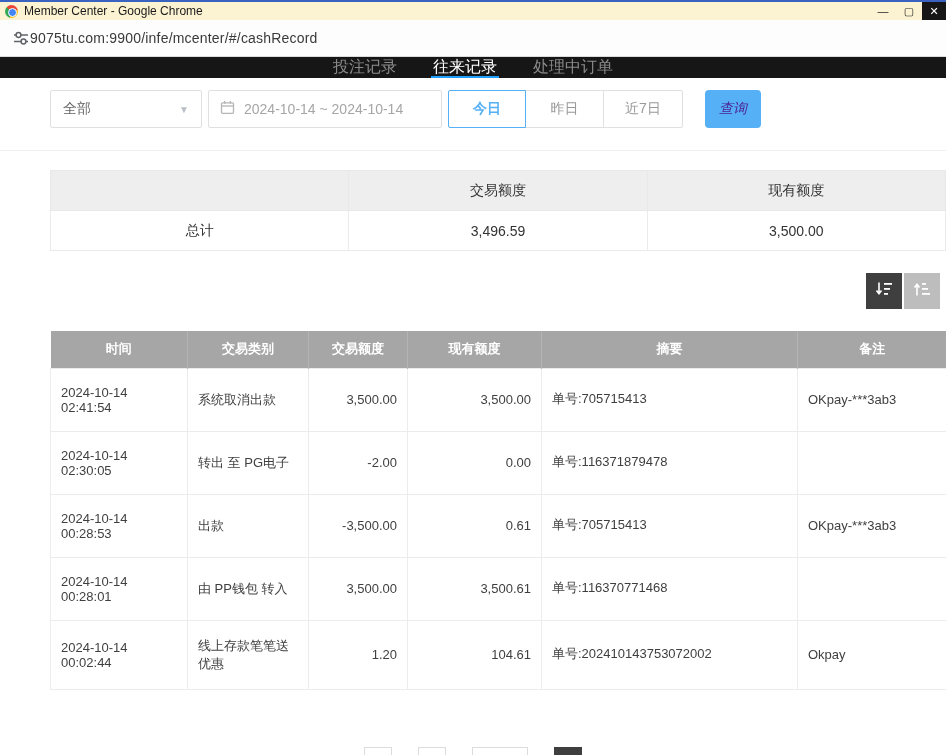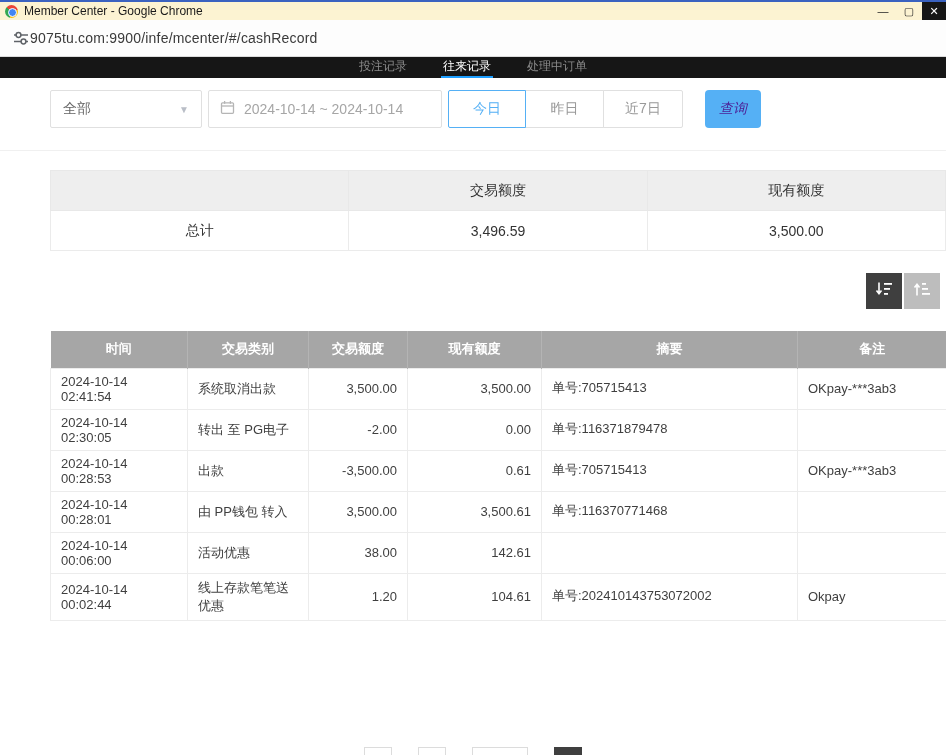--- a/index.html
+++ b/index.html
@@ -19,37 +19,37 @@
     font-size: 11px; color: #222; cursor: default; }
   .win-btn.close { background: #161616; color: #fff; width: 24px; }
 
   .urlbar { height: 37px; background: #fdfdfd; border-bottom: 1px solid #dcdcdc;
     display: flex; align-items: center; padding-left: 12px; }
   .tune-icon { display: flex; align-items: center; }
   .url-text { font-size: 14px; color: #3a3a3a; letter-spacing: .2px; }
 
   
   .navbar { height: 21px; background: #161616; display: flex; justify-content: center; gap: 32px; }
-  .nav-tab { font-size: 12px; color: #8b8b8b; line-height: 19px; padding: 0 2px; cursor: default; }
+  .nav-tab { font-size: 16px; color: #8b8b8b; line-height: 19px; padding: 0 2px; cursor: default; }
   .nav-tab.active { color: #ffffff; border-bottom: 2px solid #1e9fff; }
 
   
   .filter-row { display: flex; align-items: center; margin: 12px 0 0 50px; height: 38px; }
   .type-select { width: 152px; height: 38px; border: 1px solid #e0e0e0; border-radius: 2px; background: #fff;
     display: flex; align-items: center; justify-content: space-between; padding: 16px 12px;
     font-size: 14px; color: #666; cursor: default; }
   .chevron { color: #b9bec7; font-size: 10px; }
   .date-box { width: 234px; height: 38px; border: 1px solid #e0e0e0; border-radius: 2px; background: #fff;
     display: flex; align-items: center; gap: 9px; padding: 8px 11px; margin-left: 6px;
     font-size: 14px; color: #a6a6a6; }
   .btn-group { display: flex; margin-left: 6px; }
   .quick-btn { height: 38px; background: #fff; border: 1px solid #e0e0e0; font-size: 14px; color: #999;
     cursor: default; }
   .quick-btn.b0 { width: 78px; border-color: #55b0f5; color: #55b0f5; position: relative; z-index: 2;
-    border-radius: 2px 0 0 2px; }
+    border-radius: 2px 0 0 2px; font-weight: bold; }
   .quick-btn.b1 { width: 79px; margin-left: -1px; }
   .quick-btn.b2 { width: 80px; margin-left: -1px; border-radius: 0 2px 2px 0; }
   .search-btn { width: 56px; height: 38px; margin-left: 22px; background: #55b0f5; border: none;
     border-radius: 4px; color: #4c1d95; font-size: 14px; cursor: default; font-style: italic; }
 
   .divider { margin-top: 22px; border-top: 1px solid #f0f0f0; }
 
   
   .summary-table { margin: 19px 0 0 50px; width: 896px; border-collapse: collapse; table-layout: fixed; }
   .summary-table th { background: #eeeeee; height: 40px; font-size: 14px; font-weight: normal; color: #333;
@@ -63,21 +63,21 @@
     cursor: default; }
   .sort-btn.desc { background: #3f3f3f; }
   .sort-btn.asc  { background: #bdbdbd; }
 
   
   .main-table { margin: 22px 0 0 50px; width: 896px; border-collapse: collapse; table-layout: fixed;
     font-size: 13px; }
   .main-table thead th { background: #a6a6a6; color: #fff; height: 37px; font-weight: bold;
     border-right: 1px solid #b4b4b4; text-align: center; }
   .main-table thead th:last-child { border-right: none; }
-  .main-table tbody td { border: 1px solid #ececec; padding: 5px 10px; color: #3f3f3f;
+  .main-table tbody td { border: 1px solid #ececec; padding: 16px 10px; color: #3f3f3f;
     vertical-align: middle; background: #fff; }
   .main-table td.num { text-align: right; padding-right: 10px; }
   .main-table td.summary-cell { white-space: pre-line; line-height: 1.25; }
 
   
   .pagination { position: absolute; left: 0; width: 946px; top: 747px; display: flex;
     justify-content: center; align-items: flex-start; gap: 26px; }
   .page-btn { min-width: 28px; height: 28px; border: 1px solid #dcdcdc; background: #fff;
     font-size: 13px; color: #666; display: flex; align-items: center; justify-content: center;
     cursor: default; }
@@ -227,28 +227,20 @@
     </tr>
     <tr>
       <td>2024-10-14 00:28:01</td>
       <td>由 PP钱包 转入</td>
       <td class="num">3,500.00</td>
       <td class="num">3,500.61</td>
       <td class="summary-cell">单号:116370771468</td>
       <td></td>
     </tr>
     <tr>
-      <td>2024-10-14 00:06:00</td>
-      <td>活动优惠</td>
-      <td class="num">38.00</td>
-      <td class="num">142.61</td>
-      <td class="summary-cell"></td>
-      <td></td>
-    </tr>
-    <tr>
       <td>2024-10-14 00:02:44</td>
       <td>线上存款笔笔送优惠</td>
       <td class="num">1.20</td>
       <td class="num">104.61</td>
       <td class="summary-cell">单号:202410143753072002</td>
       <td>Okpay</td>
     </tr>
 
   </tbody>
 </table>

